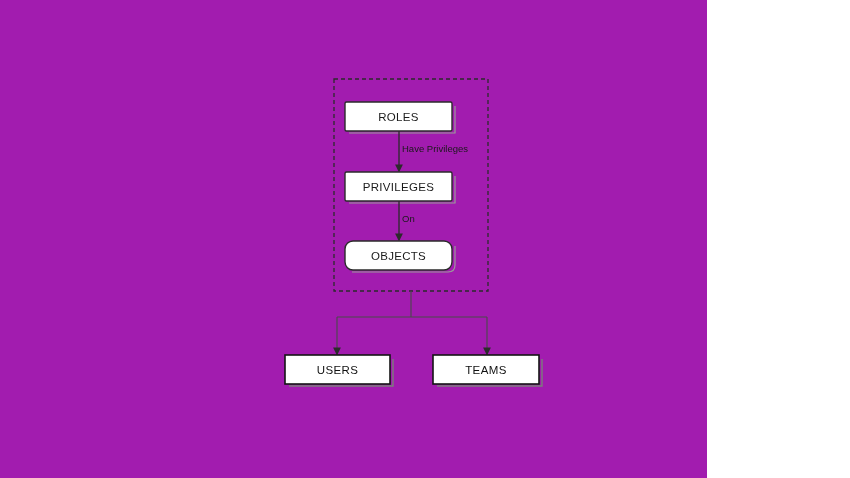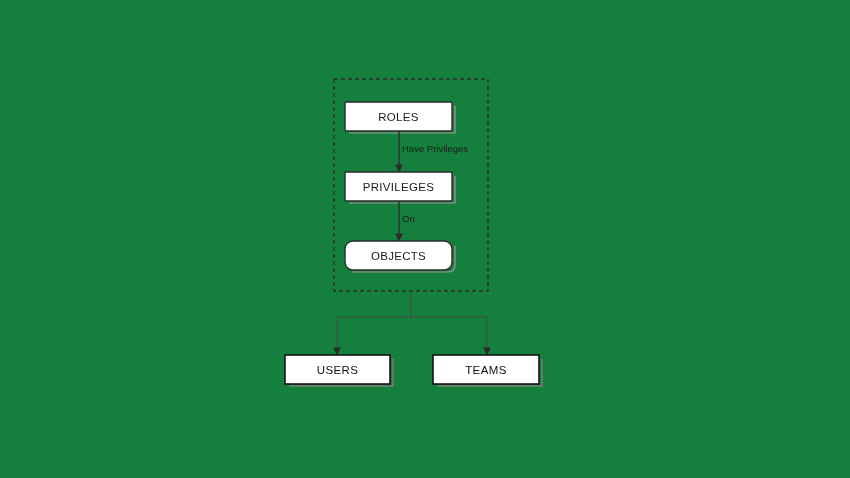--- a/index.html
+++ b/index.html
@@ -8,23 +8,23 @@
     background: #ffffff;
   }
   body {
     width: 850px;
     height: 478px;
     font-family: "Liberation Sans", sans-serif;
     overflow: hidden;
   }
   #canvas {
     position: relative;
-    width: 850px;
+    width: 707px;
     height: 478px;
-    background: #15803d;
+    background: #a21caf;
   }
   #diagram-svg {
     position: absolute;
     left: 0;
     top: 0;
     width: 850px;
     height: 478px;
   }
   .node-label {
     font-family: "Liberation Sans", sans-serif;

